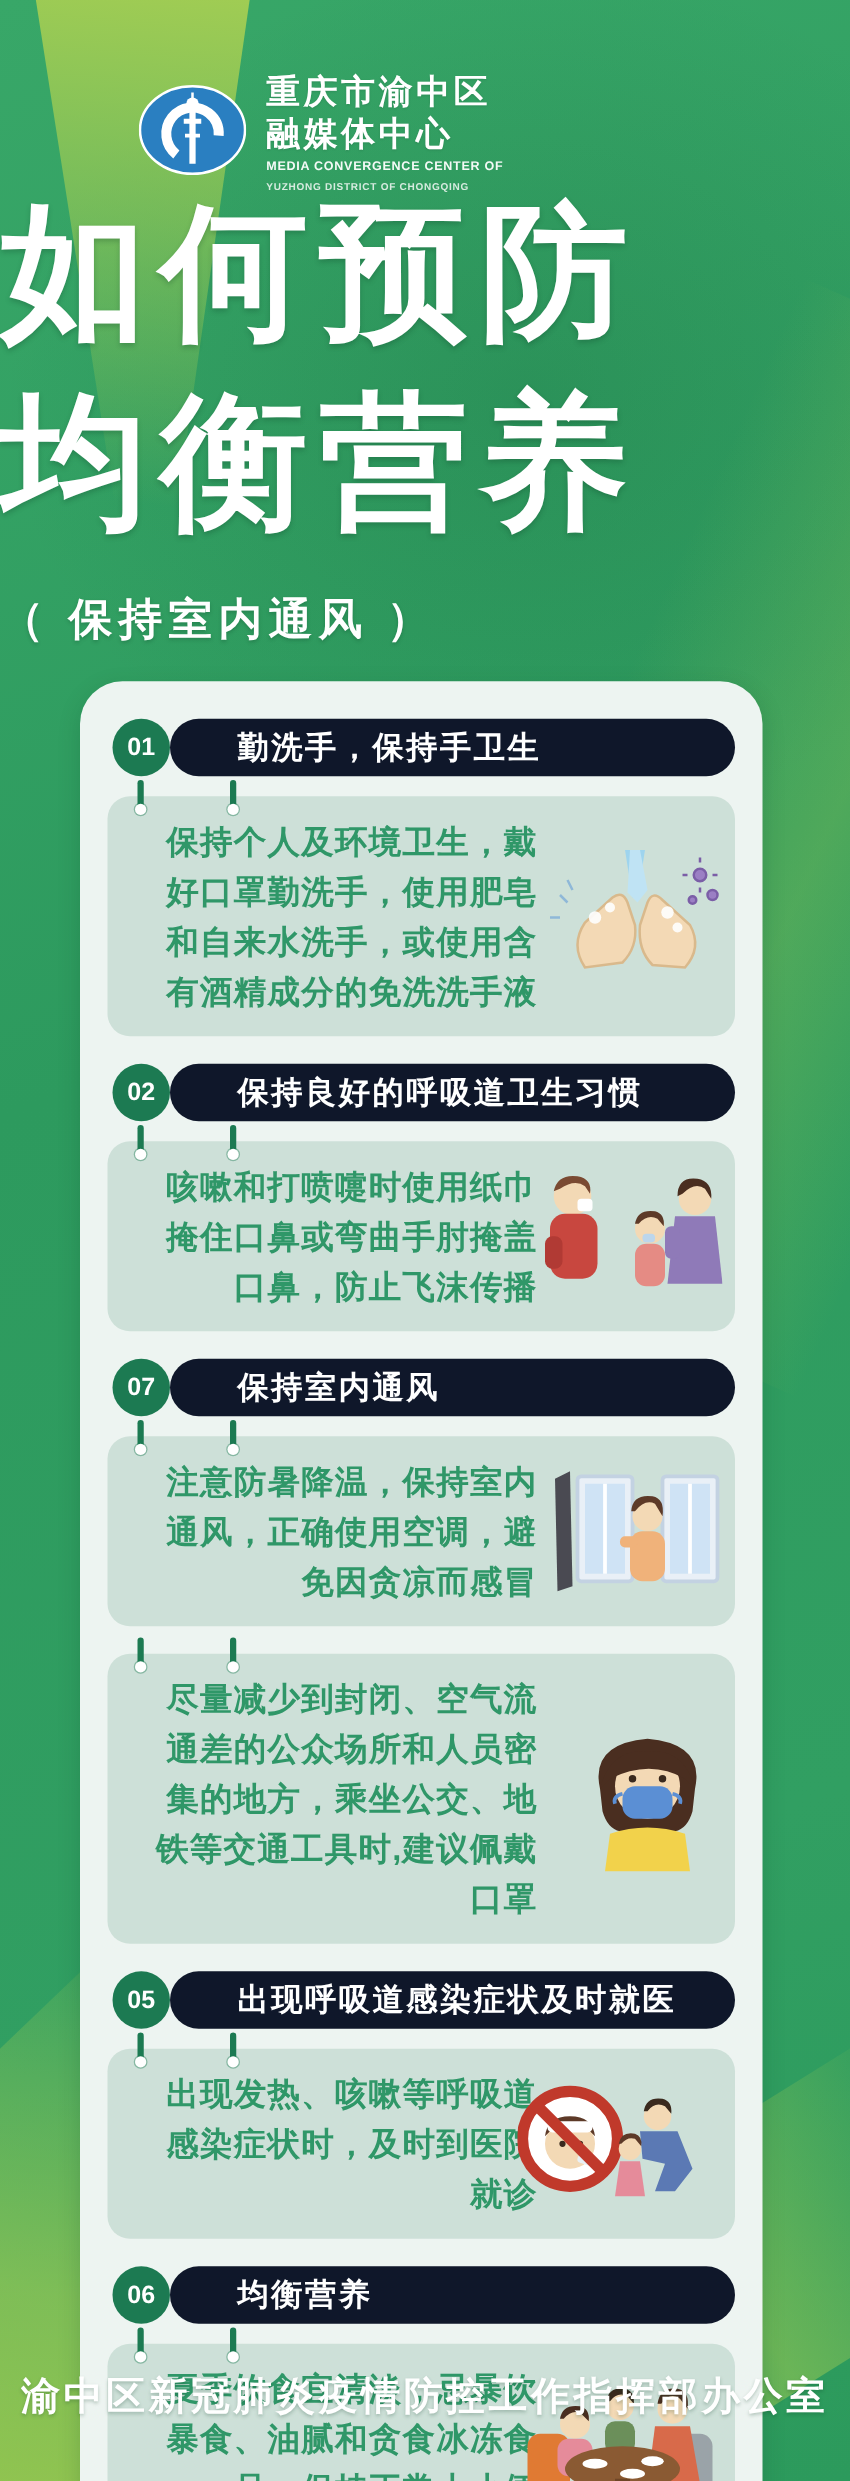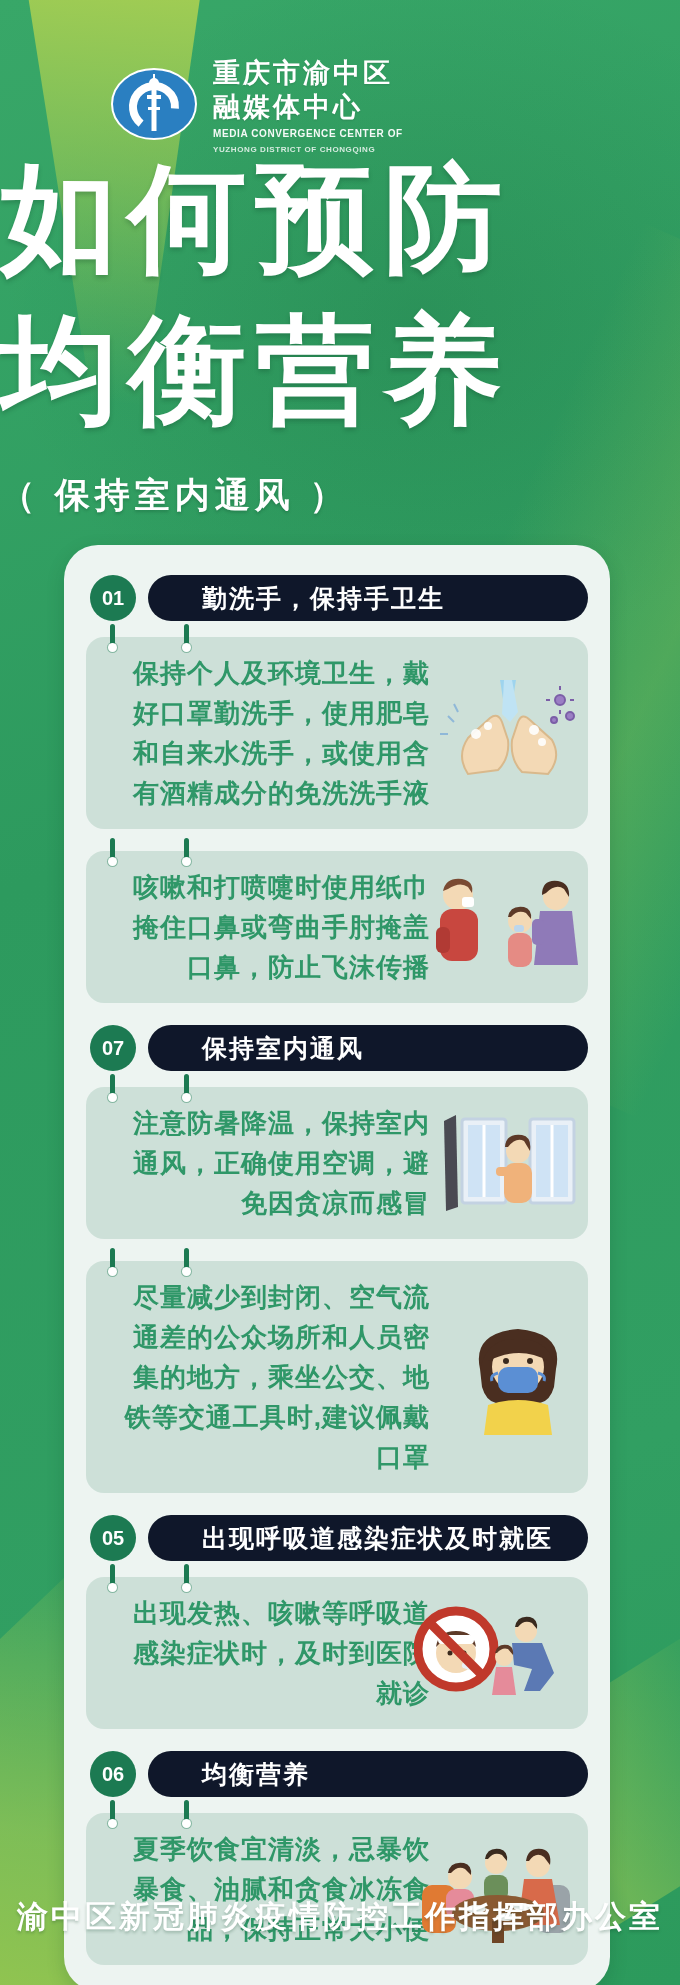--- a/index.html
+++ b/index.html
@@ -36,21 +36,21 @@
   .title-line{font-size:118px;font-weight:bold;line-height:152px;letter-spacing:10px;
     text-shadow:0 3px 4px rgba(10,60,35,.25);}
   .subtitle{margin-top:26px;font-size:35px;font-weight:bold;letter-spacing:5px;
     text-shadow:0 2px 3px rgba(10,60,35,.25);}
 
   
   .card{position:absolute;top:545px;left:64px;width:546px;box-sizing:border-box;
     background:#edf4f1;border-radius:34px;padding:30px 22px 26px;box-shadow:0 6px 18px rgba(10,60,35,.18);}
   .tip{margin-bottom:22px;}
   .tip:last-child{margin-bottom:0;}
-  .tip-head{display:flex;align-items:center;gap:12px;position:relative;z-index:2;padding-left:4px;}
+  .tip-head{display:flex;align-items:center;position:relative;z-index:2;padding-left:4px;}
   .num-badge{flex:0 0 auto;width:46px;height:46px;border-radius:50%;background:#1c7a52;
     color:#fff;font-size:20px;font-weight:bold;display:flex;align-items:center;justify-content:center;}
   .pill{flex:1;height:46px;border-radius:24px;background:#0f172a;color:#fff;
     font-size:25px;font-weight:bold;line-height:47px;padding-left:54px;letter-spacing:2px;
     white-space:nowrap;overflow:hidden;}
   .tip-body{position:relative;margin-top:16px;background:#cde0d8;border-radius:18px;
     padding:16px 158px 16px 26px;min-height:92px;color:#2f9768;font-size:26px;font-weight:bold;
     line-height:40px;letter-spacing:1px;text-align:right;}
   .pin{position:absolute;top:-13px;width:5px;height:26px;background:#1c7a52;border-radius:3px;z-index:1;}
   .pin::after{content:"";position:absolute;bottom:-2px;left:-2px;width:9px;height:9px;border-radius:50%;
@@ -134,20 +134,26 @@
             </g>
             <g stroke="#8fb8d8" stroke-width="2" fill="none">
               <path d="M16 44 l-6 -6 M20 34 l-4 -8 M10 56 h-8"></path>
             </g>
           </svg>
         </div>
       </div>
     </section>
 
     <section class="tip">
+      <div class="tip-head">
+        <div class="num-badge">
+          <span>02</span>
+        </div>
+        <div class="pill">保持良好的呼吸道卫生习惯</div>
+      </div>
       <div class="tip-body">
         <span class="pin pin-a"></span>
         <span class="pin pin-b"></span>
         <div>咳嗽和打喷嚏时使用纸巾掩住口鼻或弯曲手肘掩盖口鼻，防止飞沫传播</div>
         <div class="illu">
           <svg width="150" height="116" viewBox="0 0 150 116">
 
             <circle cx="30" cy="26" r="15" fill="#f3d9b5"></circle>
             <path d="M15 22 Q18 8 34 10 Q46 12 44 24 L40 18 Q32 12 20 20 Z" fill="#7a4a32"></path>
             <rect x="12" y="40" width="38" height="52" rx="12" fill="#c8473f"></rect>

